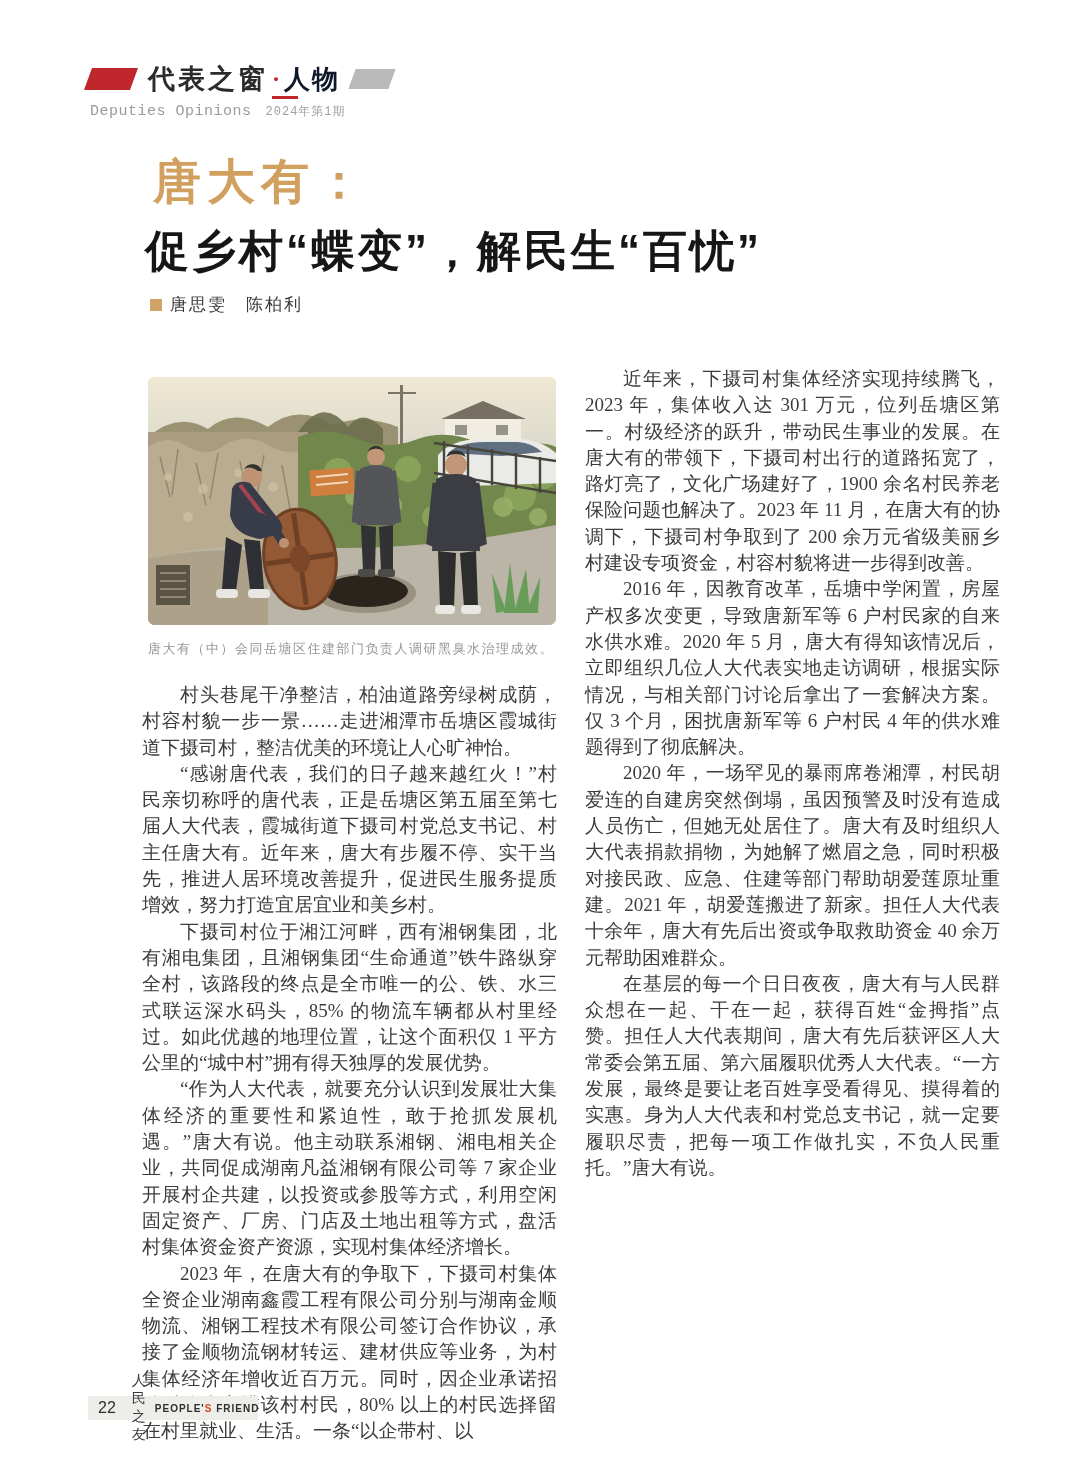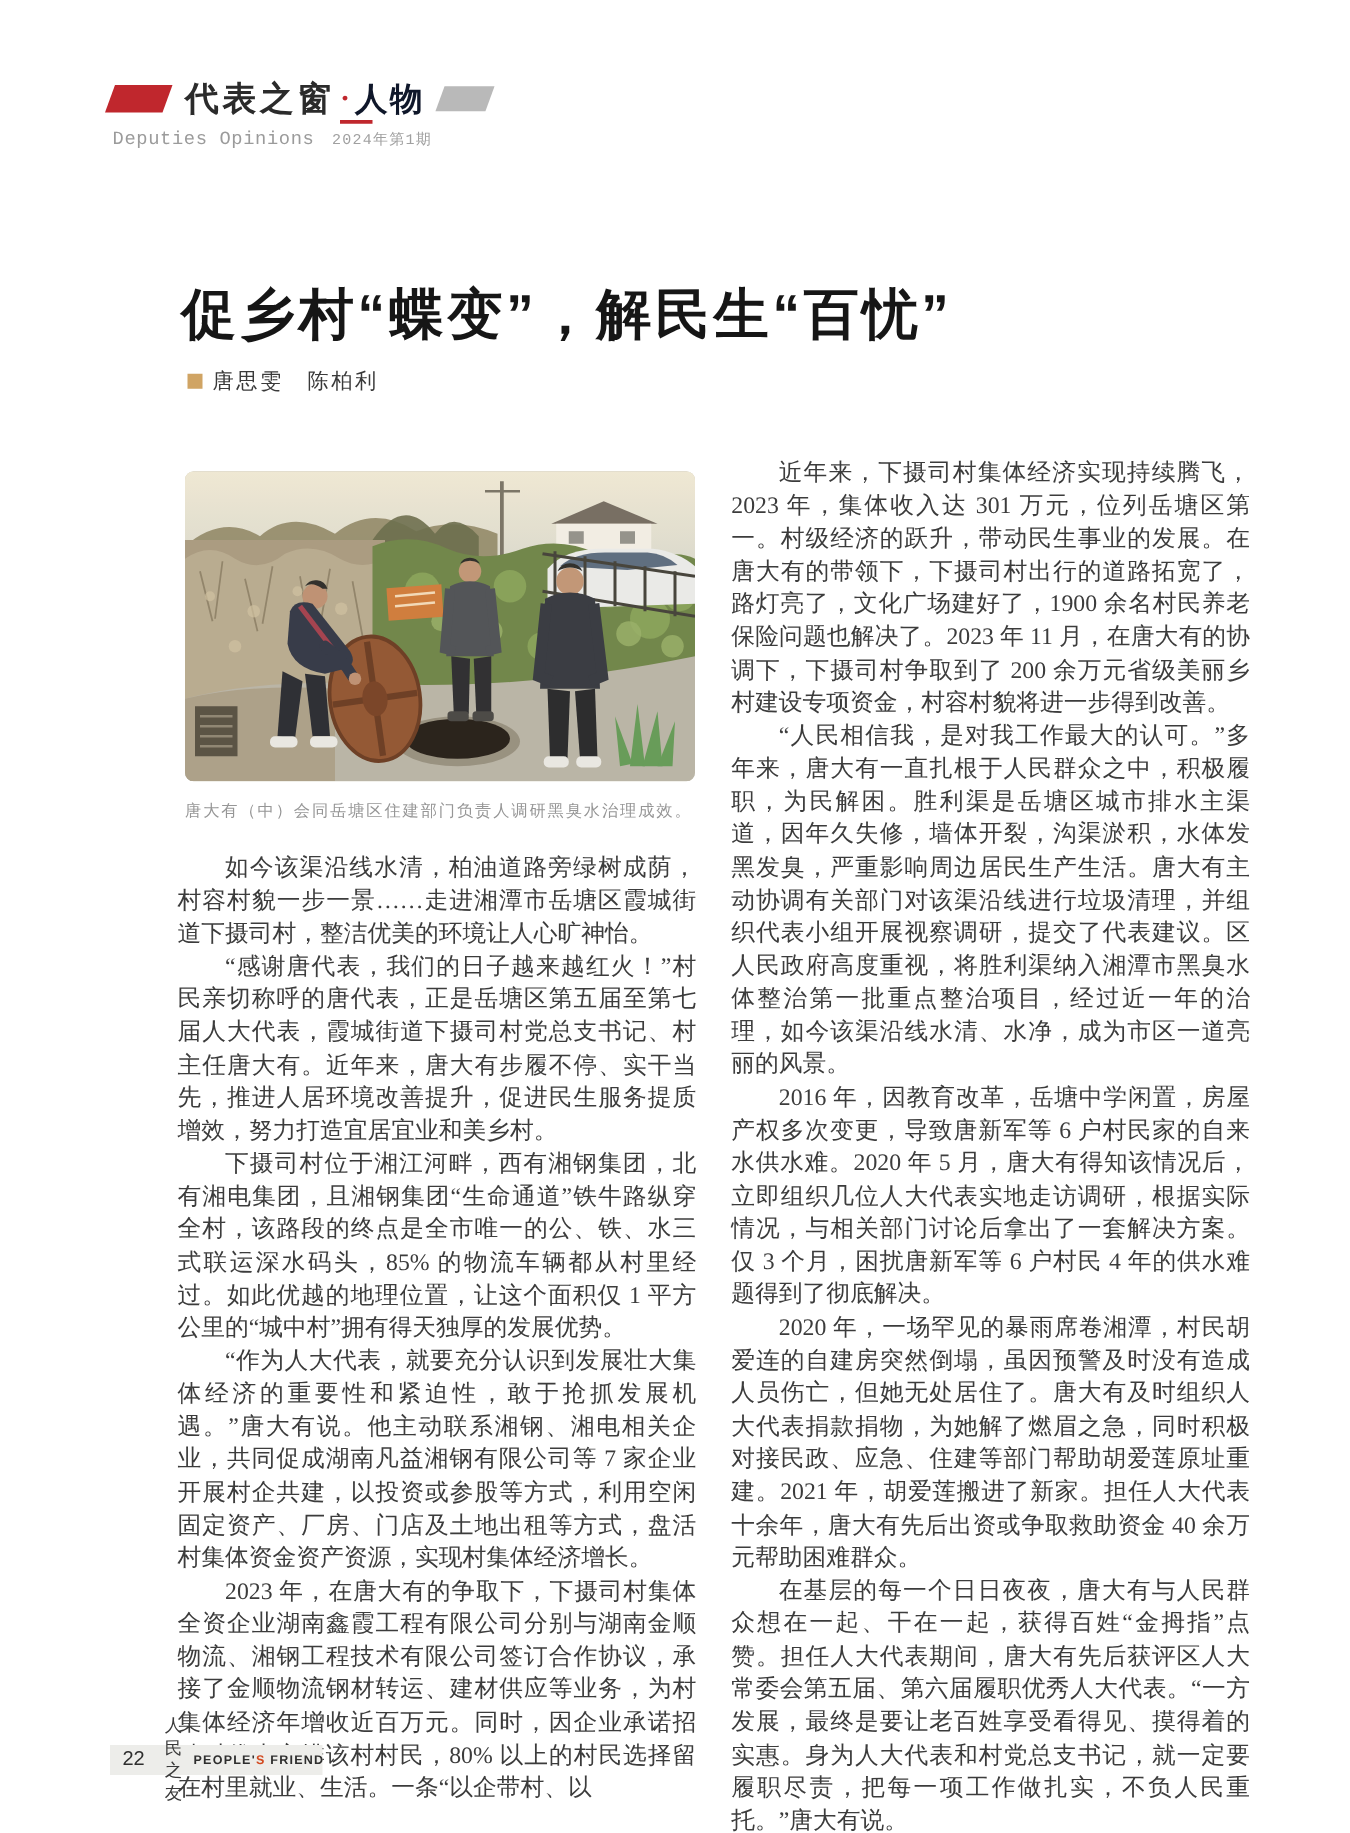--- a/index.html
+++ b/index.html
@@ -59,20 +59,21 @@
     <span class="brand-zh">代表之窗</span>
     <span class="brand-dot">·</span>
     <span class="brand-sub">人物</span>
     <span class="par par-gray"></span>
   </div>
   <div class="brand-underline"></div>
   <div class="brand-en">
     <span>Deputies Opinions</span><span class="brand-issue">2024年第1期</span>
   </div>
 
+  <div class="title-kicker">唐大有：</div>
   <div class="title-main">促乡村“蝶变”，解民生“百忧”</div>
   <div class="authors">
     <span class="sq"></span>
     <span>唐思雯　陈柏利</span>
   </div>
 
   <div class="photo">
     <svg viewBox="0 0 408 248" preserveAspectRatio="none">
       <defs>
         <linearGradient id="sky" x1="0" y1="0" x2="0" y2="1">
@@ -220,30 +221,29 @@
         <polygon points="348,236 344,196 358,234"></polygon>
         <polygon points="378,236 392,200 390,236"></polygon>
       </g>
 
       <rect x="0" y="0" width="408" height="248" fill="#f5e3b8" opacity="0.10"></rect>
     </svg>
   </div>
   <div class="caption">唐大有（中）会同岳塘区住建部门负责人调研黑臭水治理成效。</div>
 
   <div class="col col-left">
-    <p>如今该渠沿线水清，柏油道路旁绿树成荫，村容村貌一步一景……走进湘潭市岳塘区霞城街道下摄司村，整洁优美的环境让人心旷神怡。</p>
+    <p>村头巷尾干净整洁，柏油道路旁绿树成荫，村容村貌一步一景……走进湘潭市岳塘区霞城街道下摄司村，整洁优美的环境让人心旷神怡。</p>
     <p>“感谢唐代表，我们的日子越来越红火！”村民亲切称呼的唐代表，正是岳塘区第五届至第七届人大代表，霞城街道下摄司村党总支书记、村主任唐大有。近年来，唐大有步履不停、实干当先，推进人居环境改善提升，促进民生服务提质增效，努力打造宜居宜业和美乡村。</p>
     <p>下摄司村位于湘江河畔，西有湘钢集团，北有湘电集团，且湘钢集团“生命通道”铁牛路纵穿全村，该路段的终点是全市唯一的公、铁、水三式联运深水码头，85% 的物流车辆都从村里经过。如此优越的地理位置，让这个面积仅 1 平方公里的“城中村”拥有得天独厚的发展优势。</p>
     <p>“作为人大代表，就要充分认识到发展壮大集体经济的重要性和紧迫性，敢于抢抓发展机遇。”唐大有说。他主动联系湘钢、湘电相关企业，共同促成湖南凡益湘钢有限公司等 7 家企业开展村企共建，以投资或参股等方式，利用空闲固定资产、厂房、门店及土地出租等方式，盘活村集体资金资产资源，实现村集体经济增长。</p>
     <p>2023 年，在唐大有的争取下，下摄司村集体全资企业湖南鑫霞工程有限公司分别与湖南金顺物流、湘钢工程技术有限公司签订合作协议，承接了金顺物流钢材转运、建材供应等业务，为村集体经济年增收近百万元。同时，因企业承诺招聘时优先安排该村村民，80% 以上的村民选择留在村里就业、生活。一条“以企带村、以</p>
   </div>
 
   <div class="col col-right" style="position:absolute;">
     <p>近年来，下摄司村集体经济实现持续腾飞，2023 年，集体收入达 301 万元，位列岳塘区第一。村级经济的跃升，带动民生事业的发展。在唐大有的带领下，下摄司村出行的道路拓宽了，路灯亮了，文化广场建好了，1900 余名村民养老保险问题也解决了。2023 年 11 月，在唐大有的协调下，下摄司村争取到了 200 余万元省级美丽乡村建设专项资金，村容村貌将进一步得到改善。</p>
-    <p>“人民相信我，是对我工作最大的认可。”多年来，唐大有一直扎根于人民群众之中，积极履职，为民解困。胜利渠是岳塘区城市排水主渠道，因年久失修，墙体开裂，沟渠淤积，水体发黑发臭，严重影响周边居民生产生活。唐大有主动协调有关部门对该渠沿线进行垃圾清理，并组织代表小组开展视察调研，提交了代表建议。区人民政府高度重视，将胜利渠纳入湘潭市黑臭水体整治第一批重点整治项目，经过近一年的治理，如今该渠沿线水清、水净，成为市区一道亮丽的风景。</p>
     <p>2016 年，因教育改革，岳塘中学闲置，房屋产权多次变更，导致唐新军等 6 户村民家的自来水供水难。2020 年 5 月，唐大有得知该情况后，立即组织几位人大代表实地走访调研，根据实际情况，与相关部门讨论后拿出了一套解决方案。仅 3 个月，困扰唐新军等 6 户村民 4 年的供水难题得到了彻底解决。</p>
     <p>2020 年，一场罕见的暴雨席卷湘潭，村民胡爱连的自建房突然倒塌，虽因预警及时没有造成人员伤亡，但她无处居住了。唐大有及时组织人大代表捐款捐物，为她解了燃眉之急，同时积极对接民政、应急、住建等部门帮助胡爱莲原址重建。2021 年，胡爱莲搬进了新家。担任人大代表十余年，唐大有先后出资或争取救助资金 40 余万元帮助困难群众。</p>
     <p><span>在基层的每一个日日夜夜，唐大有与人民群众想在一起、干在一起，获得百姓“金拇指”点赞。担任人大代表期间，唐大有先后获评区人大常委会第五届、第六届履职优秀人大代表。“一方发展，最终是要让老百姓享受看得见、摸得着的实惠。身为人大代表和村党总支书记，就一定要履职尽责，把每一项工作做扎实，不负人民重托。”唐大有说。</span></p>
 
   </div>
 
   <div class="footer-bar">
     <span class="footer-num">22</span>
     <span class="footer-div"></span>
     <span class="footer-zh">人民之友</span>

